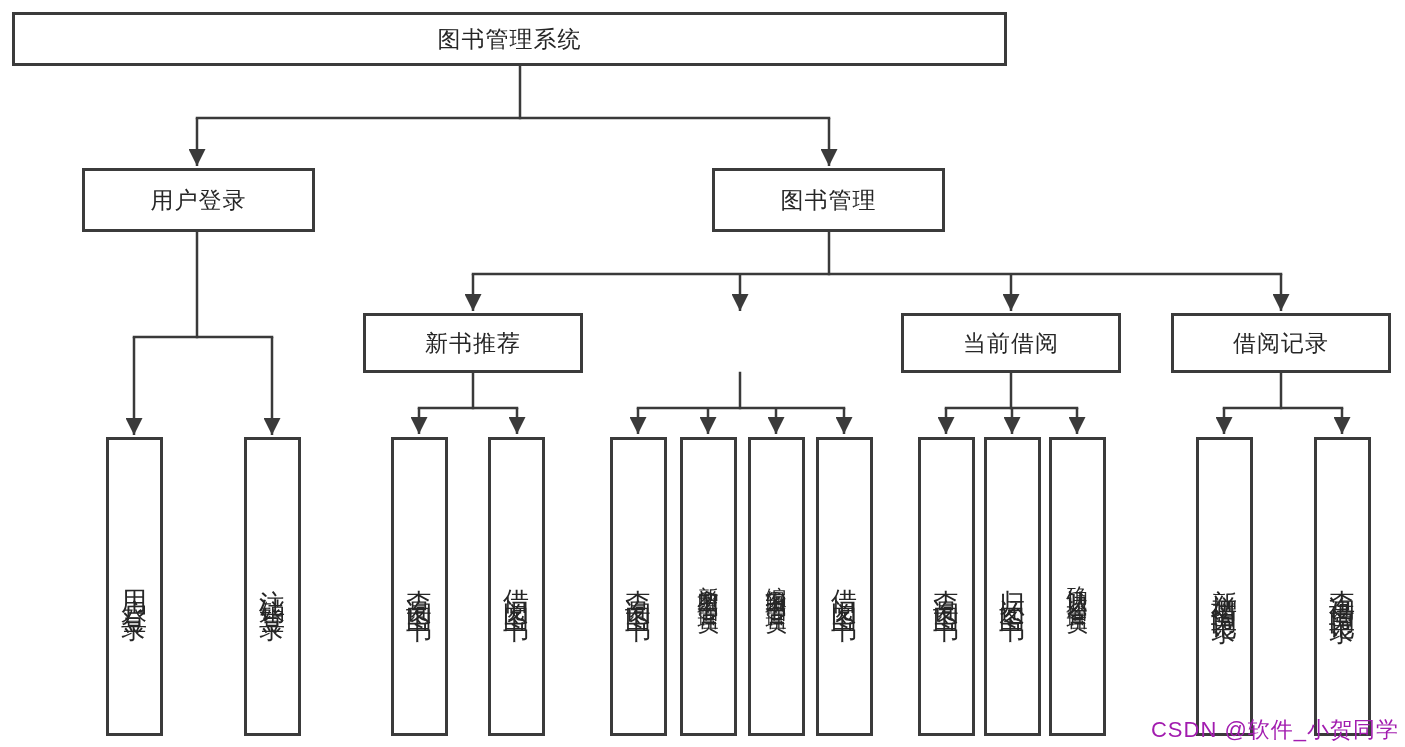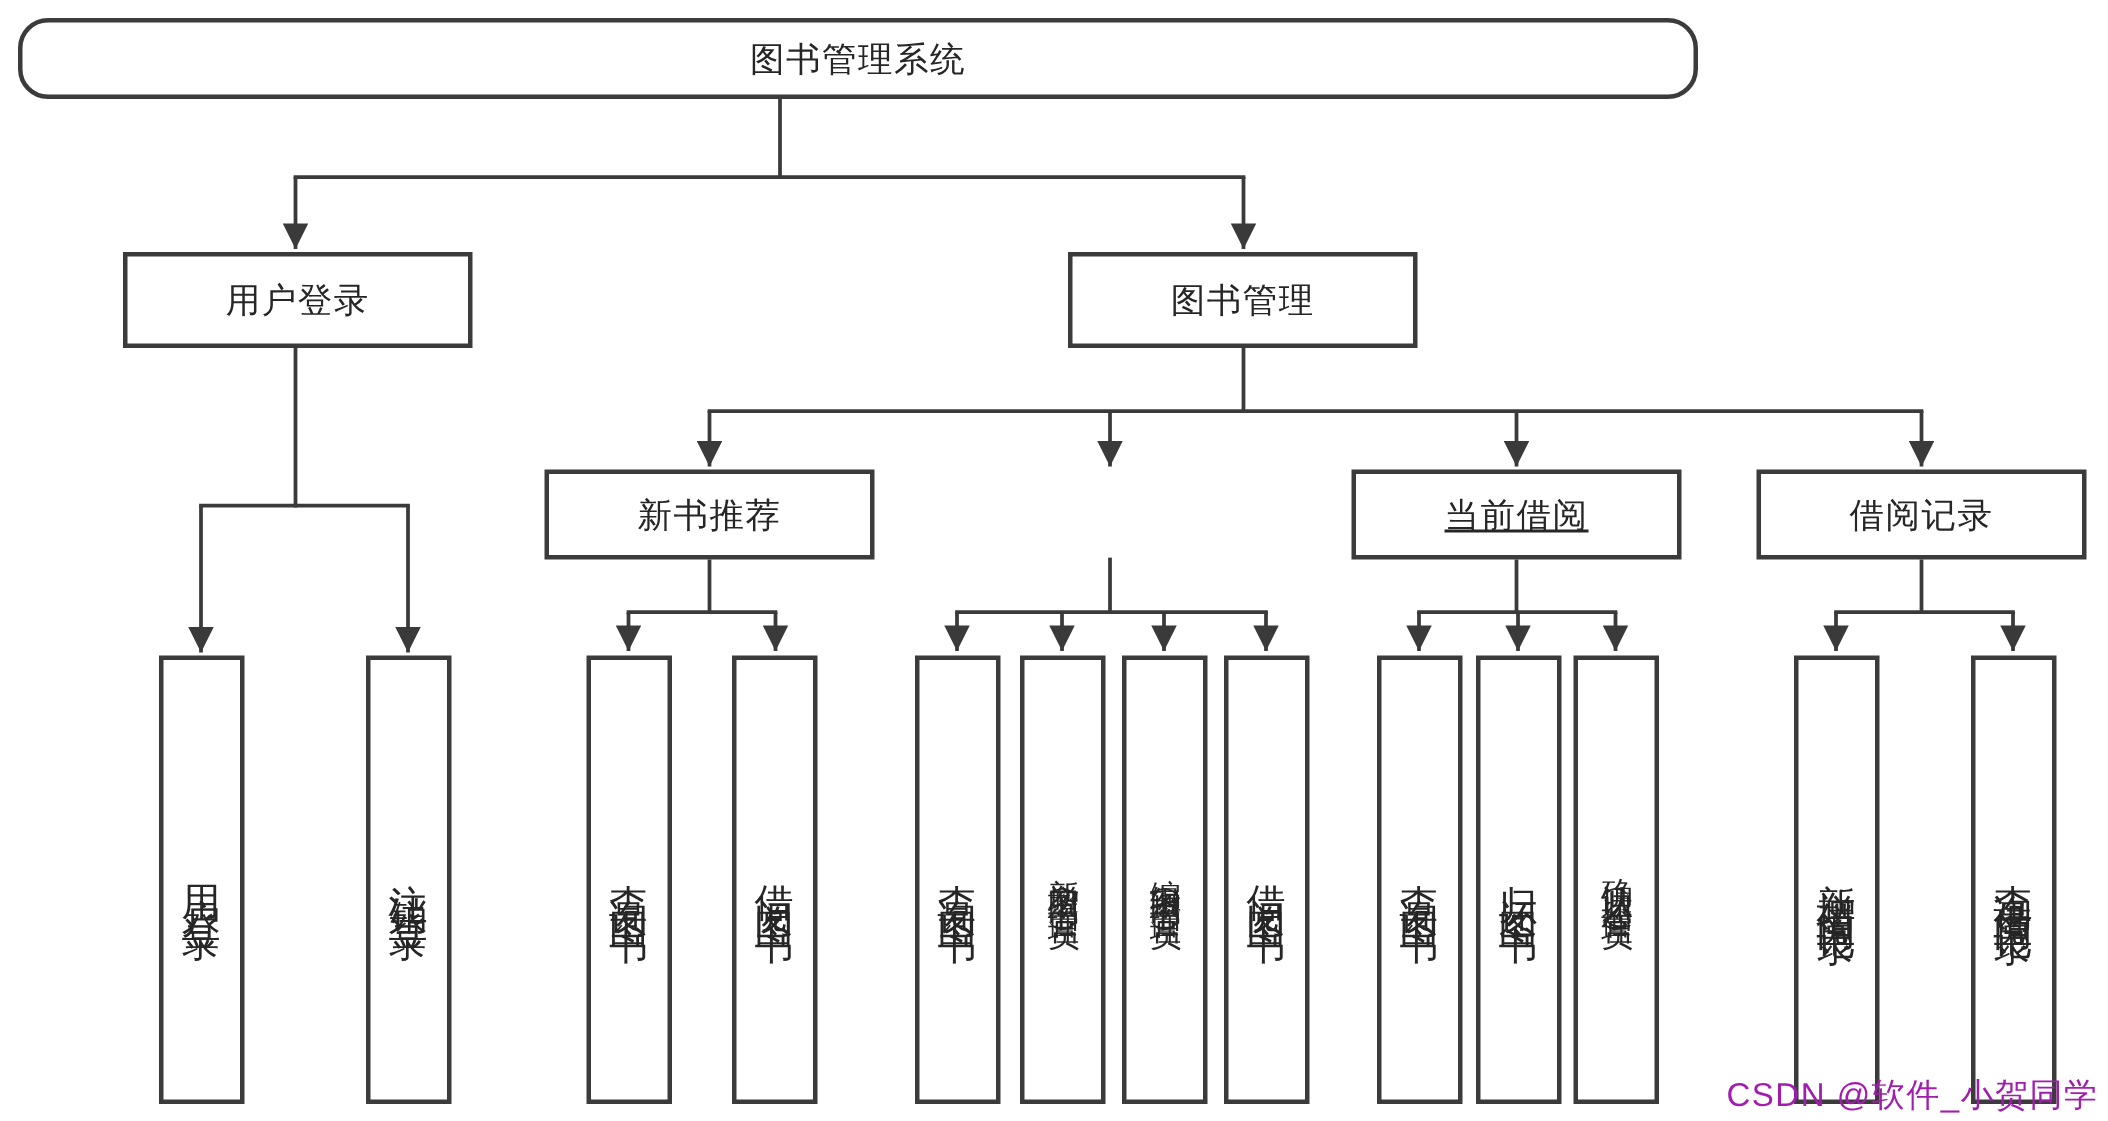--- a/index.html
+++ b/index.html
@@ -99,27 +99,27 @@
       <line x1="776" y1="408" x2="776" y2="434" marker-end="url(#ah)"></line>
       <line x1="844" y1="408" x2="844" y2="434" marker-end="url(#ah)"></line>
       <line x1="946" y1="408" x2="946" y2="434" marker-end="url(#ah)"></line>
       <line x1="1012" y1="408" x2="1012" y2="434" marker-end="url(#ah)"></line>
       <line x1="1077" y1="408" x2="1077" y2="434" marker-end="url(#ah)"></line>
       <line x1="1224" y1="408" x2="1224" y2="434" marker-end="url(#ah)"></line>
       <line x1="1342" y1="408" x2="1342" y2="434" marker-end="url(#ah)"></line>
     </g>
   </svg>
 
-  <div class="node root" style="left:12px; top:12px; width:1120px; height:54px;border-radius:20px;">图书管理系统</div>
+  <div class="node root" style="left:12px; top:12px; width:995px; height:54px;">图书管理系统</div>
 
   <div class="node hbox" style="left:82px; top:168px; width:233px; height:64px;">用户登录</div>
   <div class="node hbox" style="left:712px; top:168px; width:233px; height:64px;">图书管理</div>
 
   <div class="node hbox" style="left:363px; top:313px; width:220px; height:60px;">新书推荐</div>
-  <div class="node hbox" style="left:901px; top:313px; width:220px; height:60px;text-decoration:underline;">当前借阅</div>
+  <div class="node hbox" style="left:901px; top:313px; width:220px; height:60px;">当前借阅</div>
   <div class="node hbox" style="left:1171px; top:313px; width:220px; height:60px;">借阅记录</div>
 
   <div class="node leaf" style="left:106px; top:437px; width:57px; height:299px;">用户登录</div>
   <div class="node leaf" style="left:244px; top:437px; width:57px; height:299px;">注销登录</div>
 
   <div class="node leaf" style="left:391px; top:437px; width:57px; height:299px;">查询图书</div>
   <div class="node leaf" style="left:488px; top:437px; width:57px; height:299px;">借阅图书</div>
 
   <div class="node leaf" style="left:610px; top:437px; width:57px; height:299px;">查询图书</div>
   <div class="node leaf long" style="left:680px; top:437px; width:57px; height:299px;">新增图书（管理员）</div>

